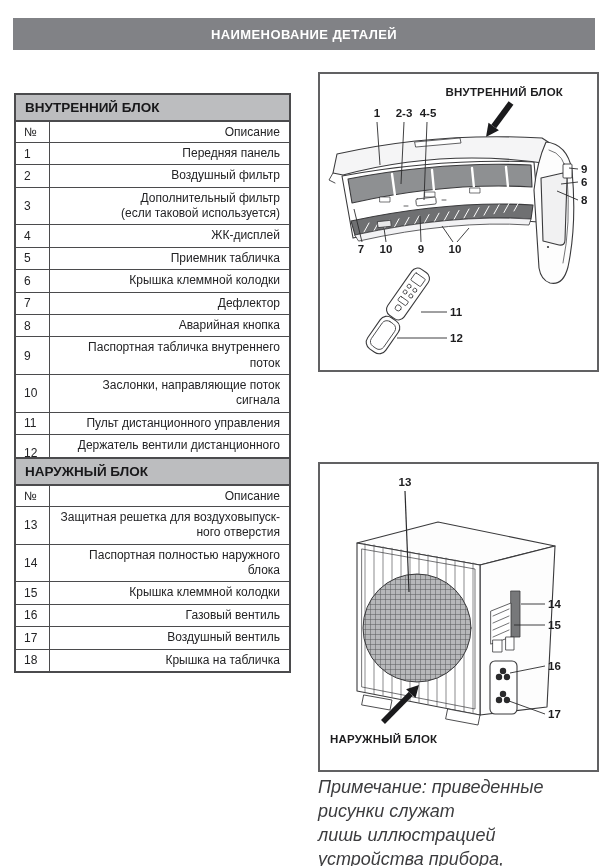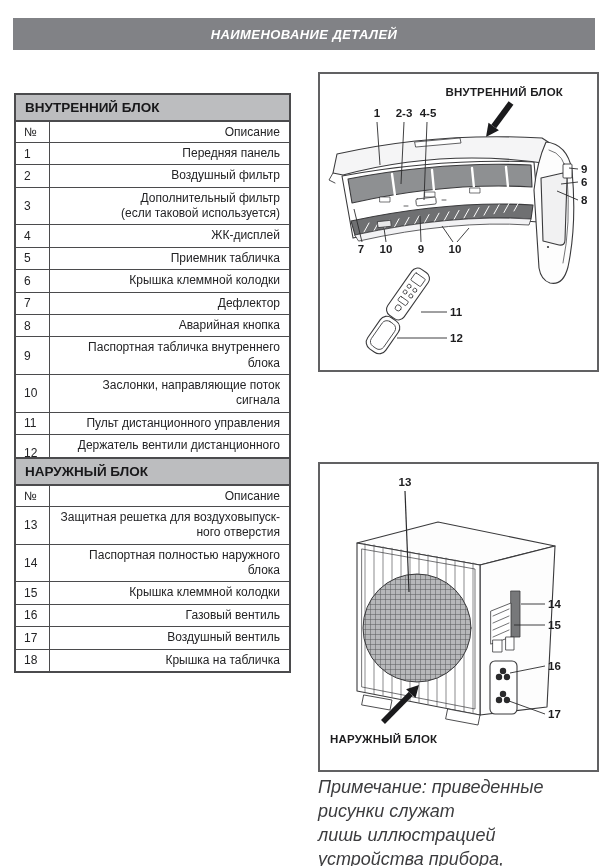--- a/index.html
+++ b/index.html
@@ -2,21 +2,21 @@
 <html><head>
 <meta charset="utf-8">
 <style>
   * { margin:0; padding:0; box-sizing:border-box; }
   body { background:#ffffff; font-family:"Liberation Sans", sans-serif; }
   .page { position:relative; width:607px; height:866px; background:#ffffff; overflow:hidden; color:#232325; }
 
   .title-bar {
     position:absolute; left:13px; top:18px; width:582px; height:32px;
     background:#818286; color:#ffffff; display:flex; align-items:center; justify-content:center;
-    font-weight:bold; font-size:13px; letter-spacing:0.4px;font-style:italic;
+    font-weight:bold; font-size:13px; letter-spacing:0.4px;
   }
 
   table.parts-table {
     position:absolute; width:277px; border-collapse:collapse; table-layout:fixed;
     font-size:12px; color:#232325; border:2px solid #4b4b4d;
   }
   .t1 { left:14px; top:93px; }
   .t2 { left:14px; top:457px; }
   .parts-table th, .parts-table td { border:1px solid #4b4b4d; vertical-align:middle; }
   th.section {
@@ -98,21 +98,21 @@
       <tr>
           <td class="num">7</td>
           <td class="desc">Дефлектор</td>
         </tr>
       <tr>
           <td class="num">8</td>
           <td class="desc">Аварийная кнопка</td>
         </tr>
       <tr>
           <td class="num">9</td>
-          <td class="desc">Паспортная табличка внутреннего блока</td>
+          <td class="desc">Паспортная табличка внутреннего поток</td>
         </tr>
       <tr>
           <td class="num">10</td>
           <td class="desc">Заслонки, направляющие поток сигнала</td>
         </tr>
       <tr>
           <td class="num">11</td>
           <td class="desc">Пульт дистанционного управления</td>
         </tr>
       <tr>

